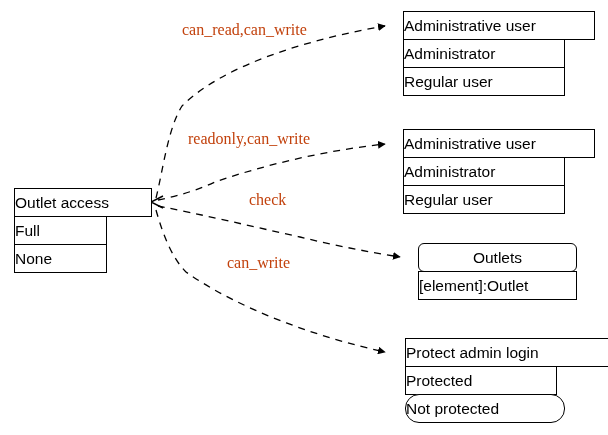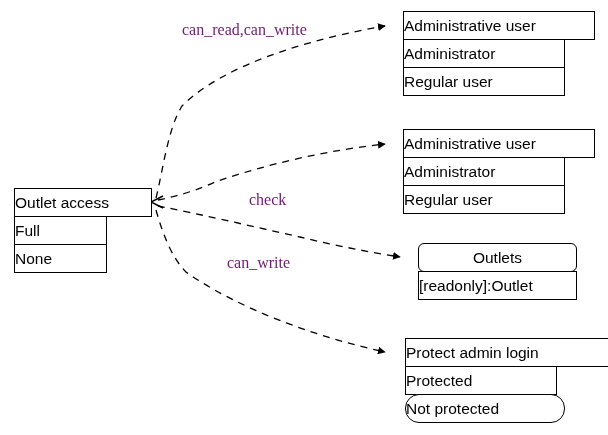--- a/index.html
+++ b/index.html
@@ -45,21 +45,21 @@
     justify-content: flex-start;
   }
   .rec-row.center {
     justify-content: center;
     border-radius: 6px;
   }
   .edge-label {
     position: absolute;
     font-family: "Liberation Serif", serif;
     font-size: 16px;
-    color: #701a75;
+    color: #c2410c;
     white-space: nowrap;
     line-height: 1;
   }
 </style>
 </head>
 <body>
 
 <div id="canvas">
 
   <svg id="edge-layer" viewBox="0 0 608 435" width="608" height="435" xmlns="http://www.w3.org/2000/svg">
@@ -96,29 +96,30 @@
   </div>
 
   <div class="node">
     <div class="rec-row left" style="left:403px; top:129px; width:192px; height:29px;">Administrative user</div>
     <div class="rec-row left" style="left:403px; top:157px; width:162px; height:29px;">Administrator</div>
     <div class="rec-row left" style="left:403px; top:185px; width:162px; height:29px;">Regular user</div>
   </div>
 
   <div class="node">
     <div class="rec-row center" style="left:418px; top:243px; width:159px; height:29px;">Outlets</div>
-    <div class="rec-row left" style="left:418px; top:271px; width:159px; height:29px;">[readonly]:Outlet</div>
+    <div class="rec-row left" style="left:418px; top:271px; width:159px; height:29px;">[element]:Outlet</div>
   </div>
 
   <div class="node">
     <div class="rec-row left" style="left:405px; top:338px; width:227px; height:29px;">Protect admin login</div>
     <div class="rec-row left" style="left:405px; top:366px; width:152px; height:29px;">Protected</div>
     <div class="rec-row left" style="left:405px; top:394px; width:160px; height:29px;border-radius:14px;">Not protected</div>
   </div>
 
   <div class="edge-label" style="left:182px; top:22px;">can_read,can_write</div>
 
+  <div class="edge-label" style="left:188px; top:131px;">readonly,can_write</div>
 
   <div class="edge-label" style="left:249px; top:192px;">check</div>
 
   <div class="edge-label" style="left:227px; top:255px;">can_write</div>
 
 </div>
 
 </body></html>

